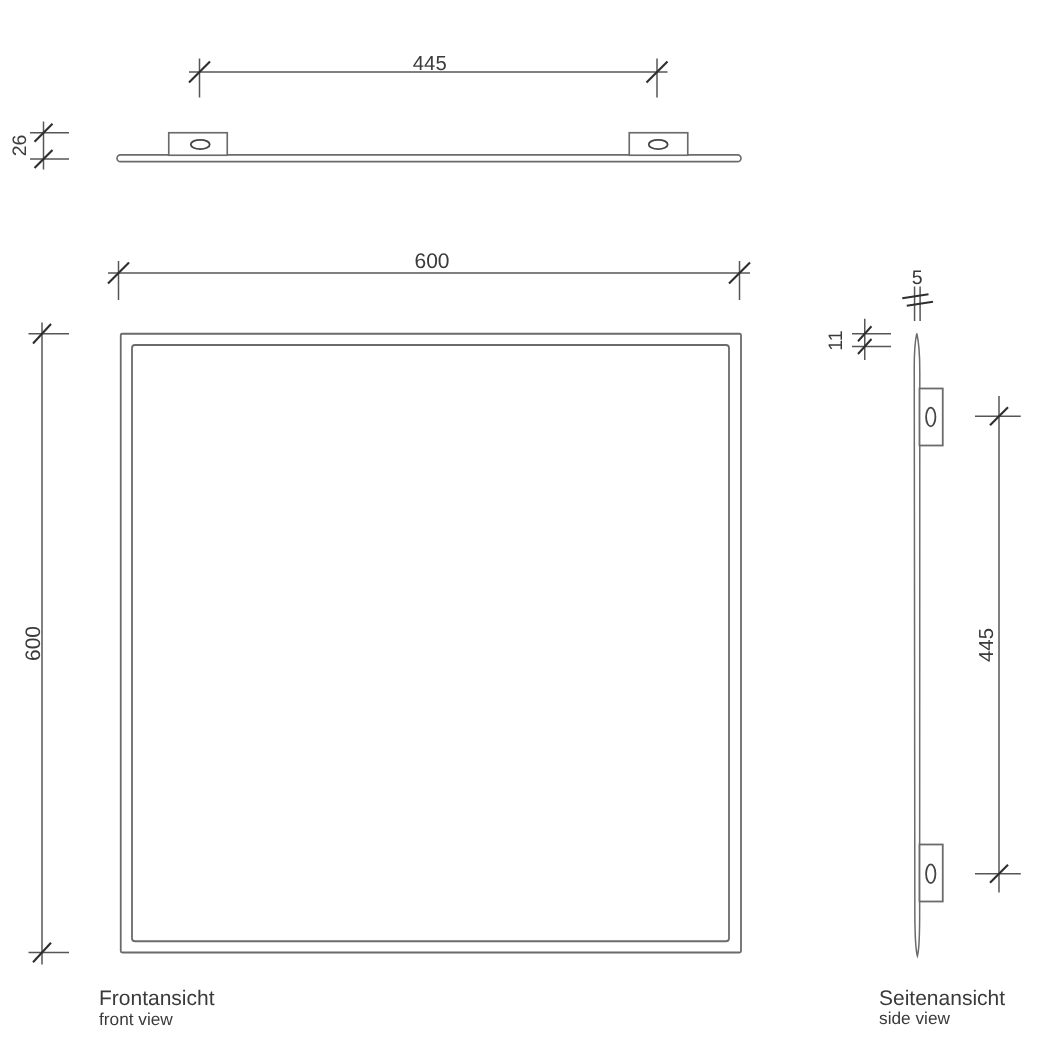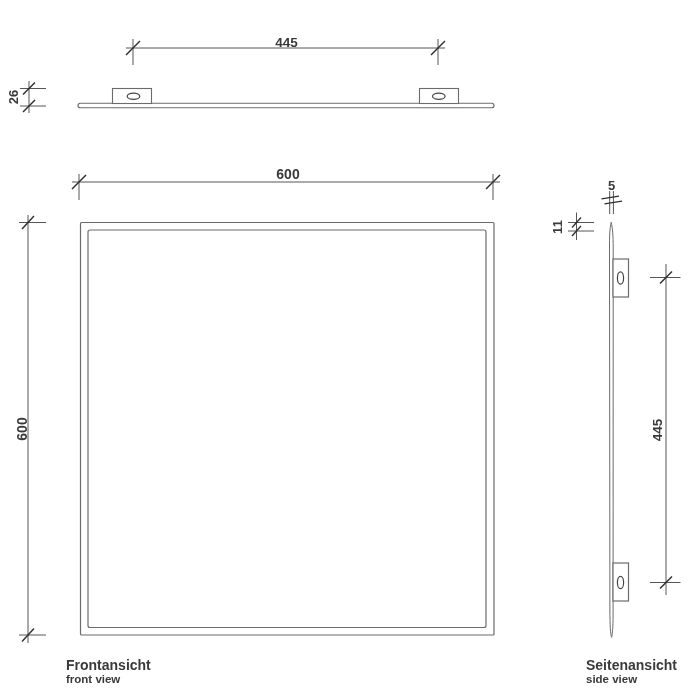--- a/index.html
+++ b/index.html
@@ -1,17 +1,17 @@
 <!DOCTYPE html>
 <html><head>
 <meta charset="utf-8">
 <style>
   html,body{margin:0;padding:0;background:#fff;}
   .page{position:relative;width:700px;height:700px;background:#ffffff;overflow:hidden;
-        font-family:"Liberation Sans",sans-serif;font-weight:bold;}
+        font-family:"Liberation Sans",sans-serif;}
   svg{display:block;}
   text{font-family:"Liberation Sans",sans-serif;}
   .dim-text{font-size:13.5px;}
   .dim-text-lg{font-size:14px;}
   .dim-text-sm{font-size:13px;}
   .view-title{font-size:14px;}
   .view-subtitle{font-size:11.5px;}
 </style>
 </head>
 <body>

